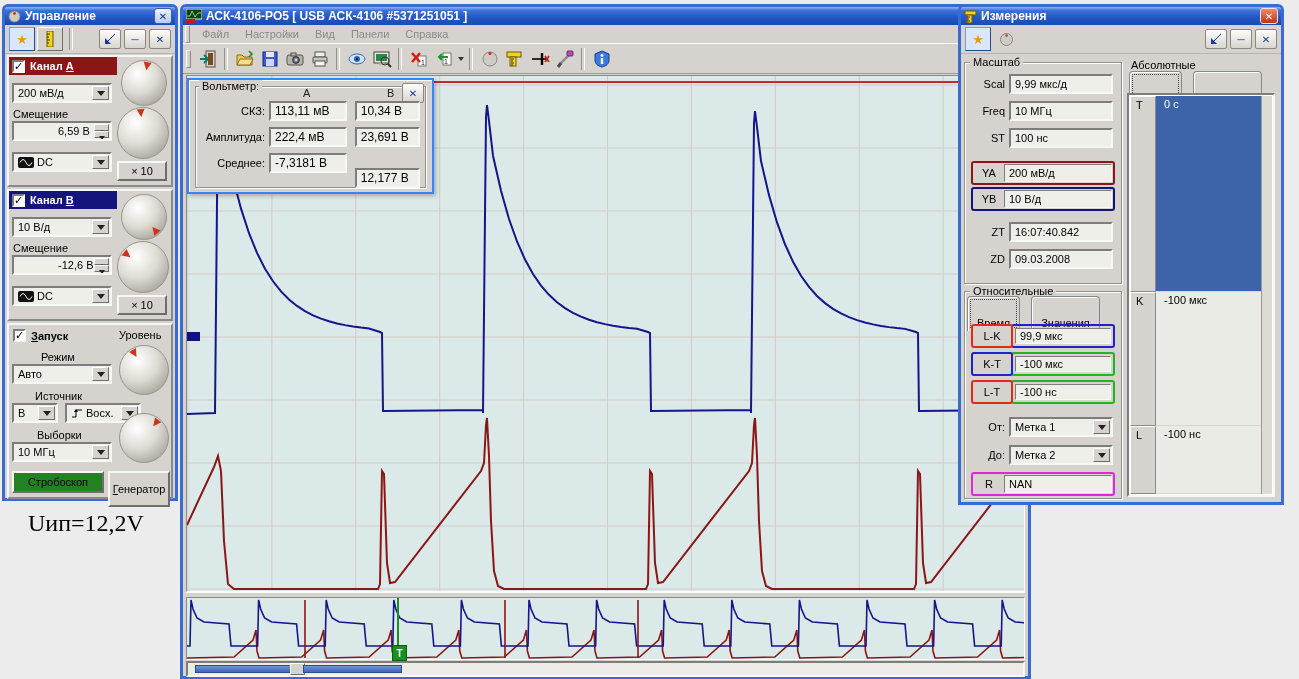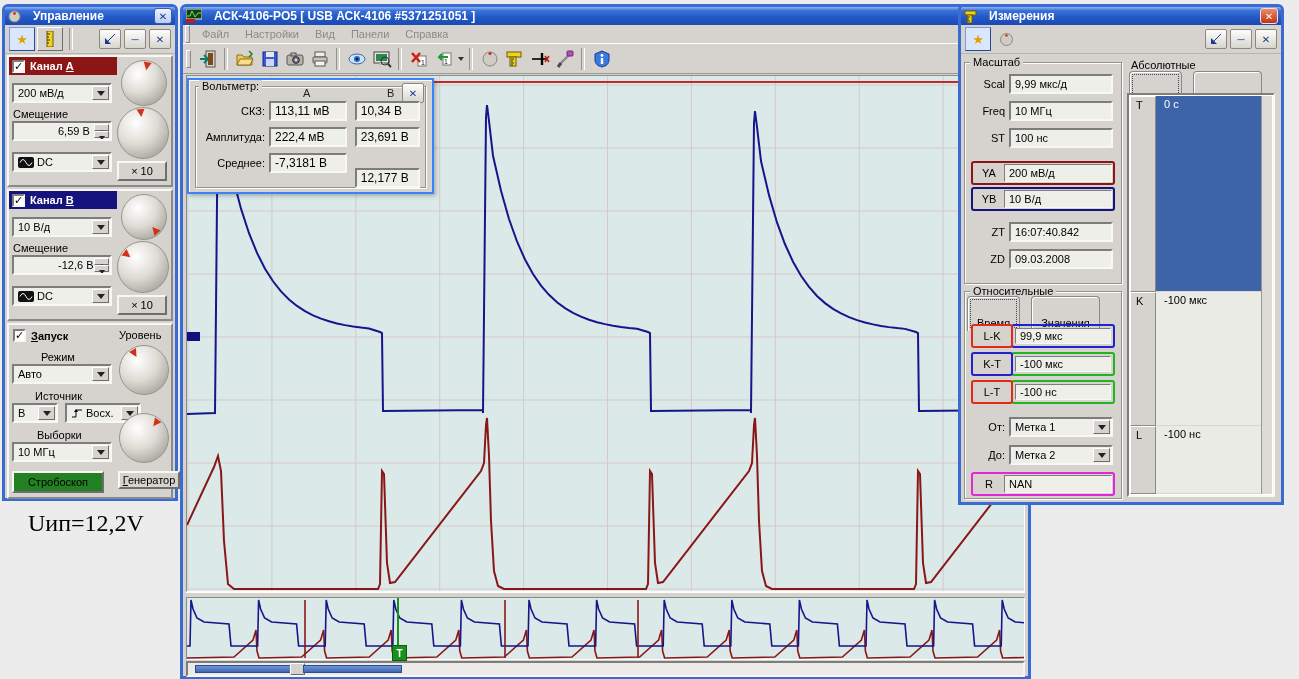--- a/index.html
+++ b/index.html
@@ -1,21 +1,21 @@
 <!DOCTYPE html>
 <html><head>
 <meta charset="utf-8">
 <style>
   html,body{margin:0;padding:0;}
   body{font-family:"Liberation Sans","DejaVu Sans",sans-serif;font-size:11px;color:#000;}
   #page{position:relative;width:1299px;height:679px;background:#ececec;overflow:hidden;}
 
   
   .win{position:absolute;background:#d6d3ce;border:3px solid #3a6bd2;border-radius:6px 6px 0 0;box-sizing:border-box;}
-  .titlebar{height:18px;display:flex;align-items:center;gap:12px;padding:0 3px;
+  .titlebar{height:18px;display:flex;align-items:center;gap:4px;padding:0 3px;
     background:linear-gradient(180deg,#8fb3f2 0%,#3a71d8 20%,#2257c4 60%,#1a4ab4 100%);
     color:#fff;font-weight:bold;font-size:12px;border-radius:3px 3px 0 0;white-space:nowrap;overflow:hidden;}
   .titlebar .ttl{flex:1;overflow:hidden;text-overflow:ellipsis;}
   .wbtn{width:16px;height:14px;display:flex;align-items:center;justify-content:center;font-size:10px;font-weight:bold;border-radius:3px;flex:none;}
   .wbtn.red{background:linear-gradient(180deg,#ef8a66,#c23310);border:1px solid #e6e2f2;color:#fff;}
   .wbtn.blue{background:linear-gradient(180deg,#eef3fd,#b9cdf2);border:1px solid #3a5ab8;color:#16388e;}
   .ptoolbar{height:28px;display:flex;align-items:center;padding:0 4px;border-bottom:1px solid #b8b4ae;}
   .tbtn{width:24px;height:22px;background:#d6d3ce;border:1px solid;border-color:#fff #6e6e6e #6e6e6e #fff;
     display:flex;align-items:center;justify-content:center;margin-right:2px;}
   .tbtn.lit{background:#d9e6fb;border-color:#7a9ad8 #2a4a98 #2a4a98 #7a9ad8;}
@@ -461,21 +461,21 @@
         <span class="ddarrow"></span>
       </div>
       <div class="knob" style="left:110px;top:88px;width:48px;height:48px;">
           <span class="pw" style="transform: rotate(38deg);">
             <i></i>
           </span>
         </div>
       <div class="btn" id="strobe-btn" style="position: absolute; left: 3px; top: 146px; width: 92px; height: 22px; color: rgb(0, 0, 0); background: rgb(35, 128, 35);">
         <span>Стробоскоп</span>
       </div>
-      <div class="btn" style="position:absolute;left:109px;top:146px;width:62px;height:18px;">
+      <div class="btn" style="position:absolute;left:99px;top:146px;width:62px;height:36px;">
         <span><u>Г</u><span>енератор</span></span>
       </div>
     </div>
   </div>
 
   <div class="caption-serif" style="left:28px;top:510px;">Uип=12,2V</div>
 
   <div class="win" id="win-measure" style="left:958px;top:4px;width:326px;height:501px;">
     <div class="titlebar">
       <svg width="13" height="14" viewBox="0 0 13 14">

